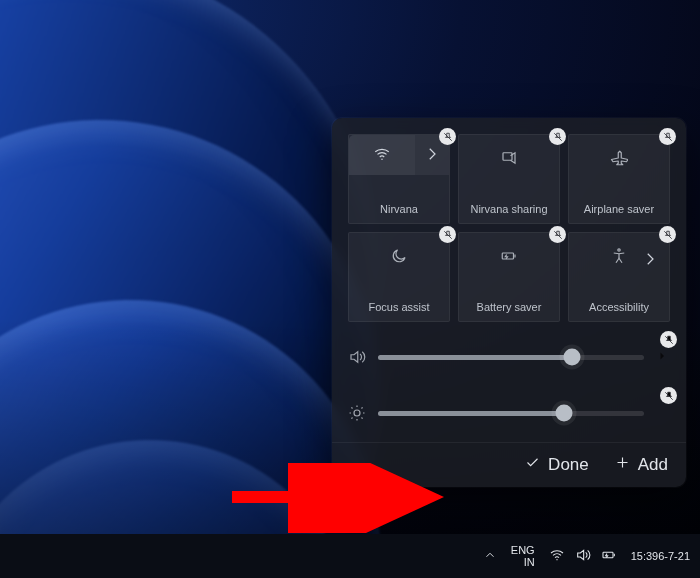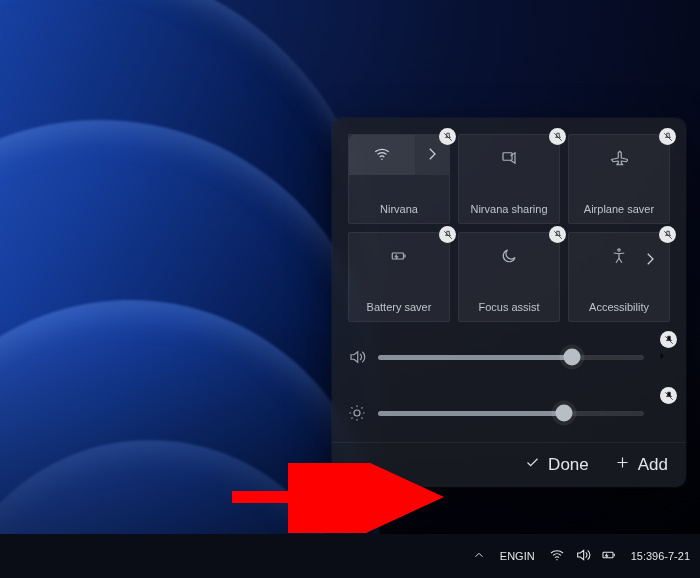--- a/index.html
+++ b/index.html
@@ -48,21 +48,21 @@
   .footer{margin:16px -16px 0;padding:12px 18px;border-top:1px solid rgba(255,255,255,.06);
     display:flex;justify-content:flex-end;gap:26px;font-size:17px;color:#e2e5ea}
   .fbtn{display:flex;align-items:center;gap:8px;cursor:pointer}
   .fbtn svg{width:15px;height:15px;stroke:#e2e5ea;fill:none;stroke-width:1.8}
 
   
   .taskbar{position:absolute;left:0;right:0;bottom:0;height:44px;background:#0a0d15;
     display:flex;align-items:center;justify-content:flex-end;padding:0 10px;color:#e2e5ea;font-size:11px;gap:14px}
   .taskbar svg{stroke:#e2e5ea;fill:none;stroke-width:1.6}
   .tray-chevron{width:14px;height:14px}
-  .lang{display:flex;line-height:12px;text-align:left}
+  .lang{display:flex;flex-direction:column;line-height:12px;text-align:right}
   .tray-icons{display:flex;align-items:center;gap:10px}
   .tray-icons svg{width:16px;height:16px}
   .clock{display:flex;flex-direction:row;line-height:13px;text-align:right}
 
   
   .arrow{position:absolute;left:230px;top:463px;pointer-events:none}
 </style>
 </head>
 <body>
 
@@ -132,41 +132,41 @@
           <svg viewBox="0 0 24 24">
             <path d="M9 3l6 0 0 7 3 3-12 0 3-3z"></path>
             <path d="M3 3l18 18"></path>
           </svg>
         </div>
     </div>
 
     <div class="tile">
       <span class="ico">
         <svg viewBox="0 0 24 24">
+            <path d="M20 14A8 8 0 1 1 10 4a6 6 0 0 0 10 10z"></path>
+          </svg>
+      </span>
+      <span>Focus assist</span>
+      <div class="unpin">
+          <svg viewBox="0 0 24 24">
+            <path d="M9 3l6 0 0 7 3 3-12 0 3-3z"></path>
+            <path d="M3 3l18 18"></path>
+          </svg>
+        </div>
+    </div>
+
+    <div class="tile">
+      <span class="ico">
+        <svg viewBox="0 0 24 24">
             <rect x="3" y="8" width="15" height="8" rx="1"></rect>
             <path d="M20 10v4"></path>
             <path d="M9 10l-2 3h3l-2 3"></path>
           </svg>
       </span>
       <span>Battery saver</span>
-      <div class="unpin">
-          <svg viewBox="0 0 24 24">
-            <path d="M9 3l6 0 0 7 3 3-12 0 3-3z"></path>
-            <path d="M3 3l18 18"></path>
-          </svg>
-        </div>
-    </div>
-
-    <div class="tile">
-      <span class="ico">
-        <svg viewBox="0 0 24 24">
-            <path d="M20 14A8 8 0 1 1 10 4a6 6 0 0 0 10 10z"></path>
-          </svg>
-      </span>
-      <span>Focus assist</span>
       <div class="unpin">
           <svg viewBox="0 0 24 24">
             <path d="M9 3l6 0 0 7 3 3-12 0 3-3z"></path>
             <path d="M3 3l18 18"></path>
           </svg>
         </div>
     </div>
 
     <div class="tile">
       <span class="ico">

